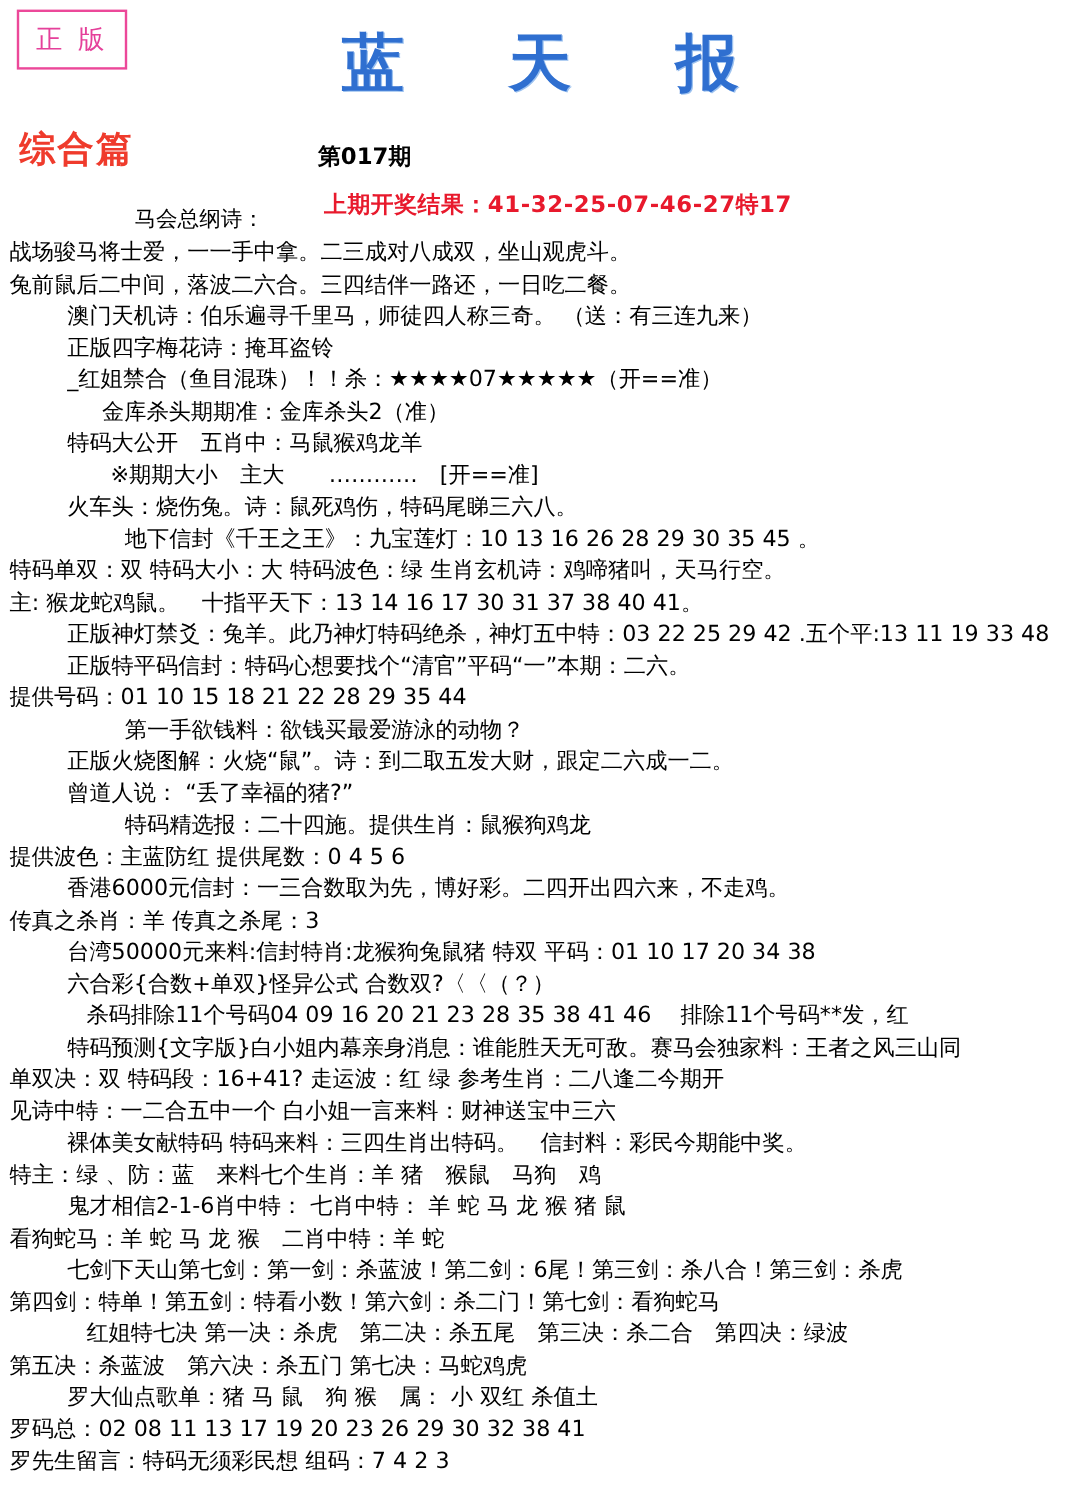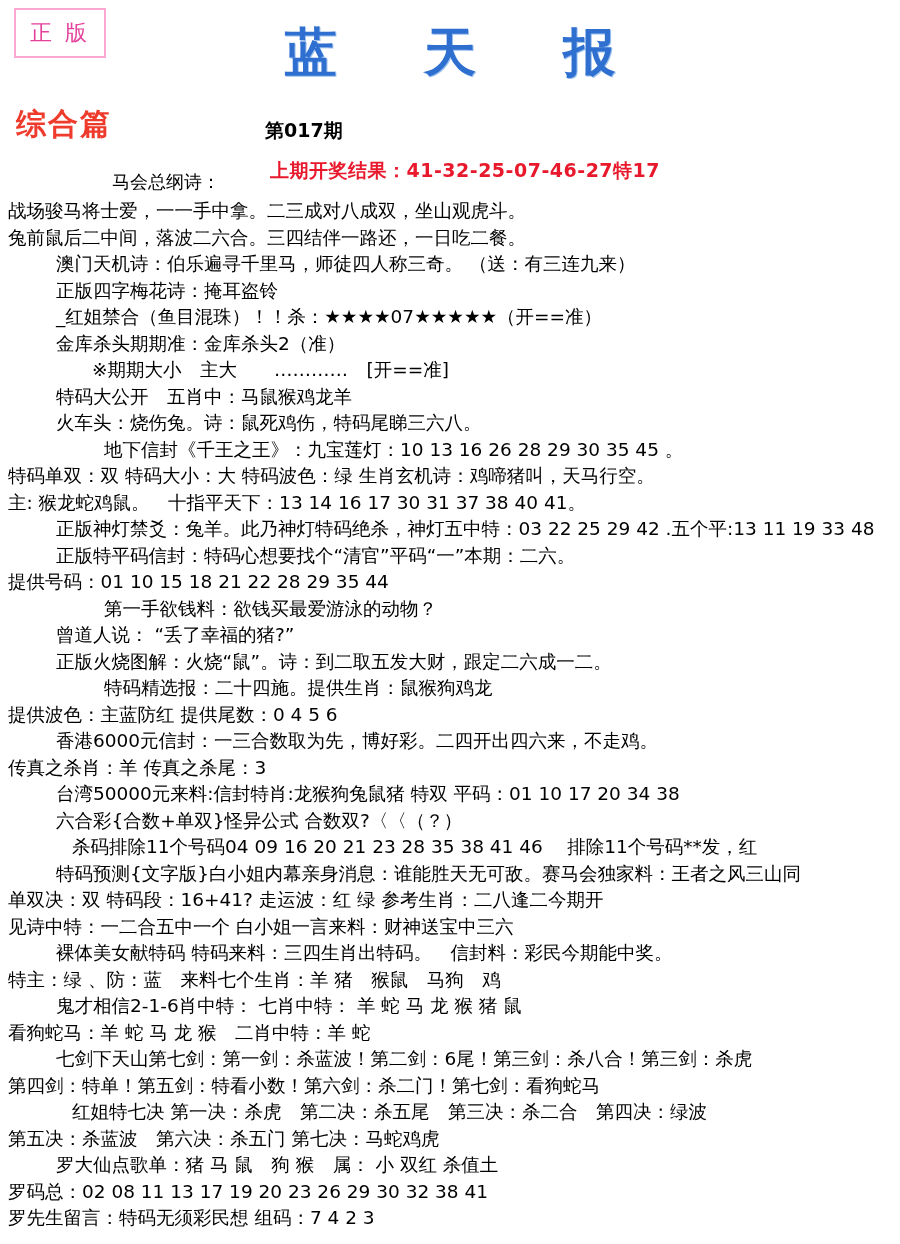--- a/index.html
+++ b/index.html
@@ -22,21 +22,21 @@
     box-sizing: border-box;
   }
 
   
   .badge {
     position: absolute;
     left: 14px;
     top: 8px;
     width: 92px;
     height: 50px;
-    border: 2px solid #f9a8d4;
+    border: 2px solid #ec4899;
     box-sizing: border-box;
     display: flex;
     align-items: center;
     justify-content: center;
   }
   .badge span {
     color: #e5409a;
     font-size: 22px;
     letter-spacing: 3px;
     font-family: "DejaVu Sans", sans-serif;
@@ -126,33 +126,33 @@
   <div class="result-line">上期开奖结果：41-32-25-07-46-27特17</div>
 
   <div class="lead-label">马会总纲诗：</div>
 
   <div class="lines" id="lines-container">
       <div class="ln" style="padding-left: 8px;">战场骏马将士爱，一一手中拿。二三成对八成双，坐山观虎斗。</div>
       <div class="ln" style="padding-left: 8px;">兔前鼠后二中间，落波二六合。三四结伴一路还，一日吃二餐。</div>
       <div class="ln" style="padding-left: 56px;">澳门天机诗：伯乐遍寻千里马，师徒四人称三奇。 （送：有三连九来）</div>
       <div class="ln" style="padding-left: 56px;">正版四字梅花诗：掩耳盗铃</div>
       <div class="ln" style="padding-left: 56px;">_红姐禁合（鱼目混珠）！！杀：★★★★07★★★★★（开==准）</div>
-      <div class="ln" style="padding-left: 56px;">金库杀头期期准：金库杀头2（准）</div>
+      <div class="ln" style="padding-left: 56px; margin-left: 29px;">金库杀头期期准：金库杀头2（准）</div>
+      <div class="ln" style="padding-left: 56px;">特码大公开　五肖中：马鼠猴鸡龙羊</div>
       <div class="ln" style="padding-left: 92px;">※期期大小　主大　　…………　[开==准]</div>
-      <div class="ln" style="padding-left: 56px;">特码大公开　五肖中：马鼠猴鸡龙羊</div>
       <div class="ln" style="padding-left: 56px;">火车头：烧伤兔。诗：鼠死鸡伤，特码尾睇三六八。</div>
       <div class="ln" style="padding-left: 104px;">地下信封《千王之王》：九宝莲灯：10 13 16 26 28 29 30 35 45 。</div>
       <div class="ln" style="padding-left: 8px;">特码单双：双 特码大小：大 特码波色：绿 生肖玄机诗：鸡啼猪叫，天马行空。</div>
       <div class="ln" style="padding-left: 8px;">主: 猴龙蛇鸡鼠。　十指平天下：13 14 16 17 30 31 37 38 40 41。</div>
       <div class="ln" style="padding-left: 56px;">正版神灯禁爻：兔羊。此乃神灯特码绝杀，神灯五中特：03 22 25 29 42 .五个平:13 11 19 33 48</div>
       <div class="ln" style="padding-left: 56px;">正版特平码信封：特码心想要找个“清官”平码“一”本期：二六。</div>
       <div class="ln" style="padding-left: 8px;">提供号码：01 10 15 18 21 22 28 29 35 44</div>
       <div class="ln" style="padding-left: 104px;">第一手欲钱料：欲钱买最爱游泳的动物？</div>
+      <div class="ln" style="padding-left: 56px;">正版火烧图解：火烧“鼠”。诗：到二取五发大财，跟定二六成一二。</div>
       <div class="ln" style="padding-left: 56px;">曾道人说： “丢了幸福的猪?”</div>
-      <div class="ln" style="padding-left: 56px;">正版火烧图解：火烧“鼠”。诗：到二取五发大财，跟定二六成一二。</div>
       <div class="ln" style="padding-left: 104px;">特码精选报：二十四施。提供生肖：鼠猴狗鸡龙</div>
       <div class="ln" style="padding-left: 8px;">提供波色：主蓝防红 提供尾数：0 4 5 6</div>
       <div class="ln" style="padding-left: 56px;">香港6000元信封：一三合数取为先，博好彩。二四开出四六来，不走鸡。</div>
       <div class="ln" style="padding-left: 8px;">传真之杀肖：羊 传真之杀尾：3</div>
       <div class="ln" style="padding-left: 56px;">台湾50000元来料:信封特肖:龙猴狗兔鼠猪 特双 平码：01 10 17 20 34 38</div>
       <div class="ln" style="padding-left: 56px;">六合彩{合数+单双}怪异公式 合数双?〈〈（？）</div>
       <div class="ln" style="padding-left: 72px;">杀码排除11个号码04 09 16 20 21 23 28 35 38 41 46 　排除11个号码**发，红</div>
       <div class="ln" style="padding-left: 56px;">特码预测{文字版}白小姐内幕亲身消息：谁能胜天无可敌。赛马会独家料：王者之风三山同</div>
       <div class="ln" style="padding-left: 8px;">单双决：双 特码段：16+41? 走运波：红 绿 参考生肖：二八逢二今期开</div>
       <div class="ln" style="padding-left: 8px;">见诗中特：一二合五中一个 白小姐一言来料：财神送宝中三六</div>

